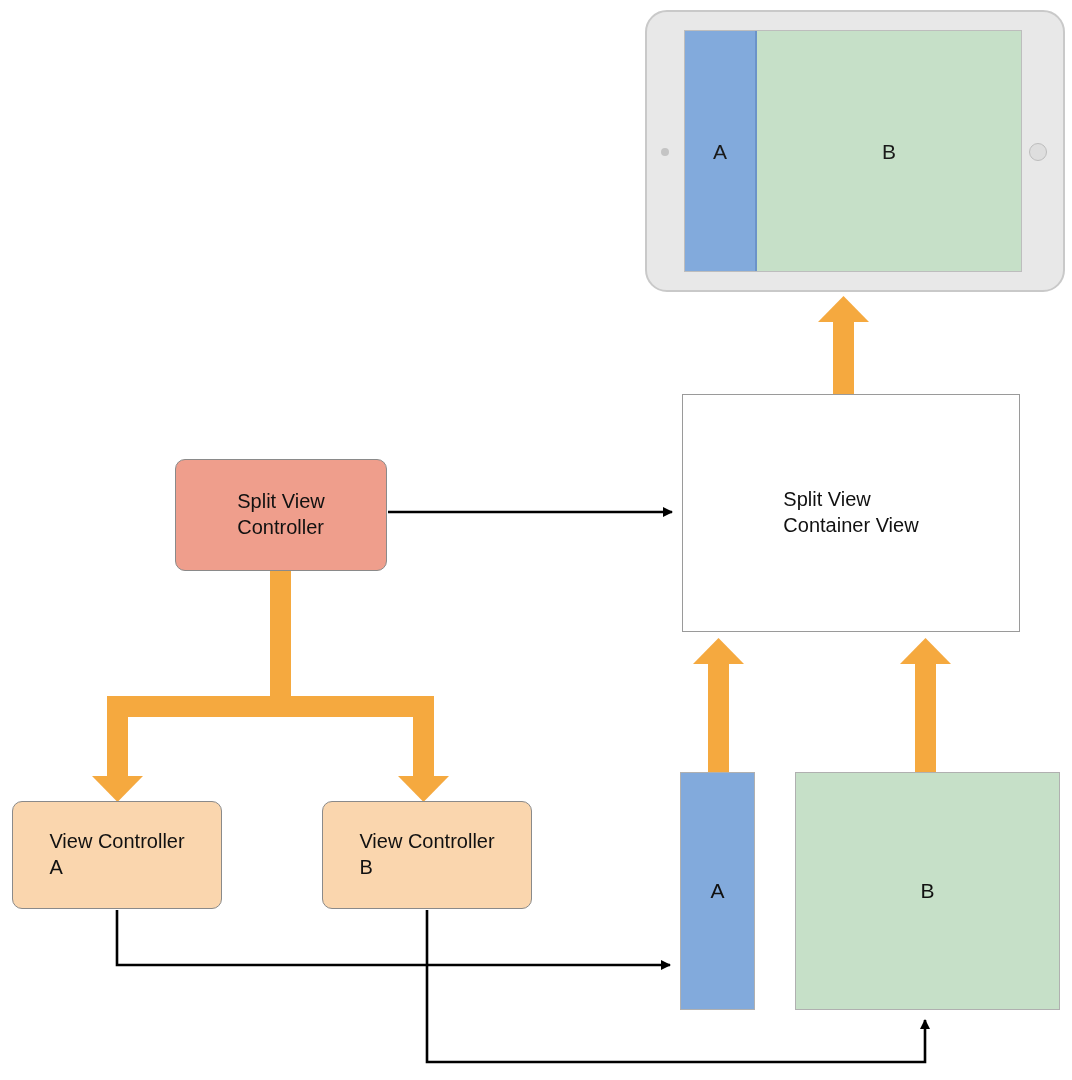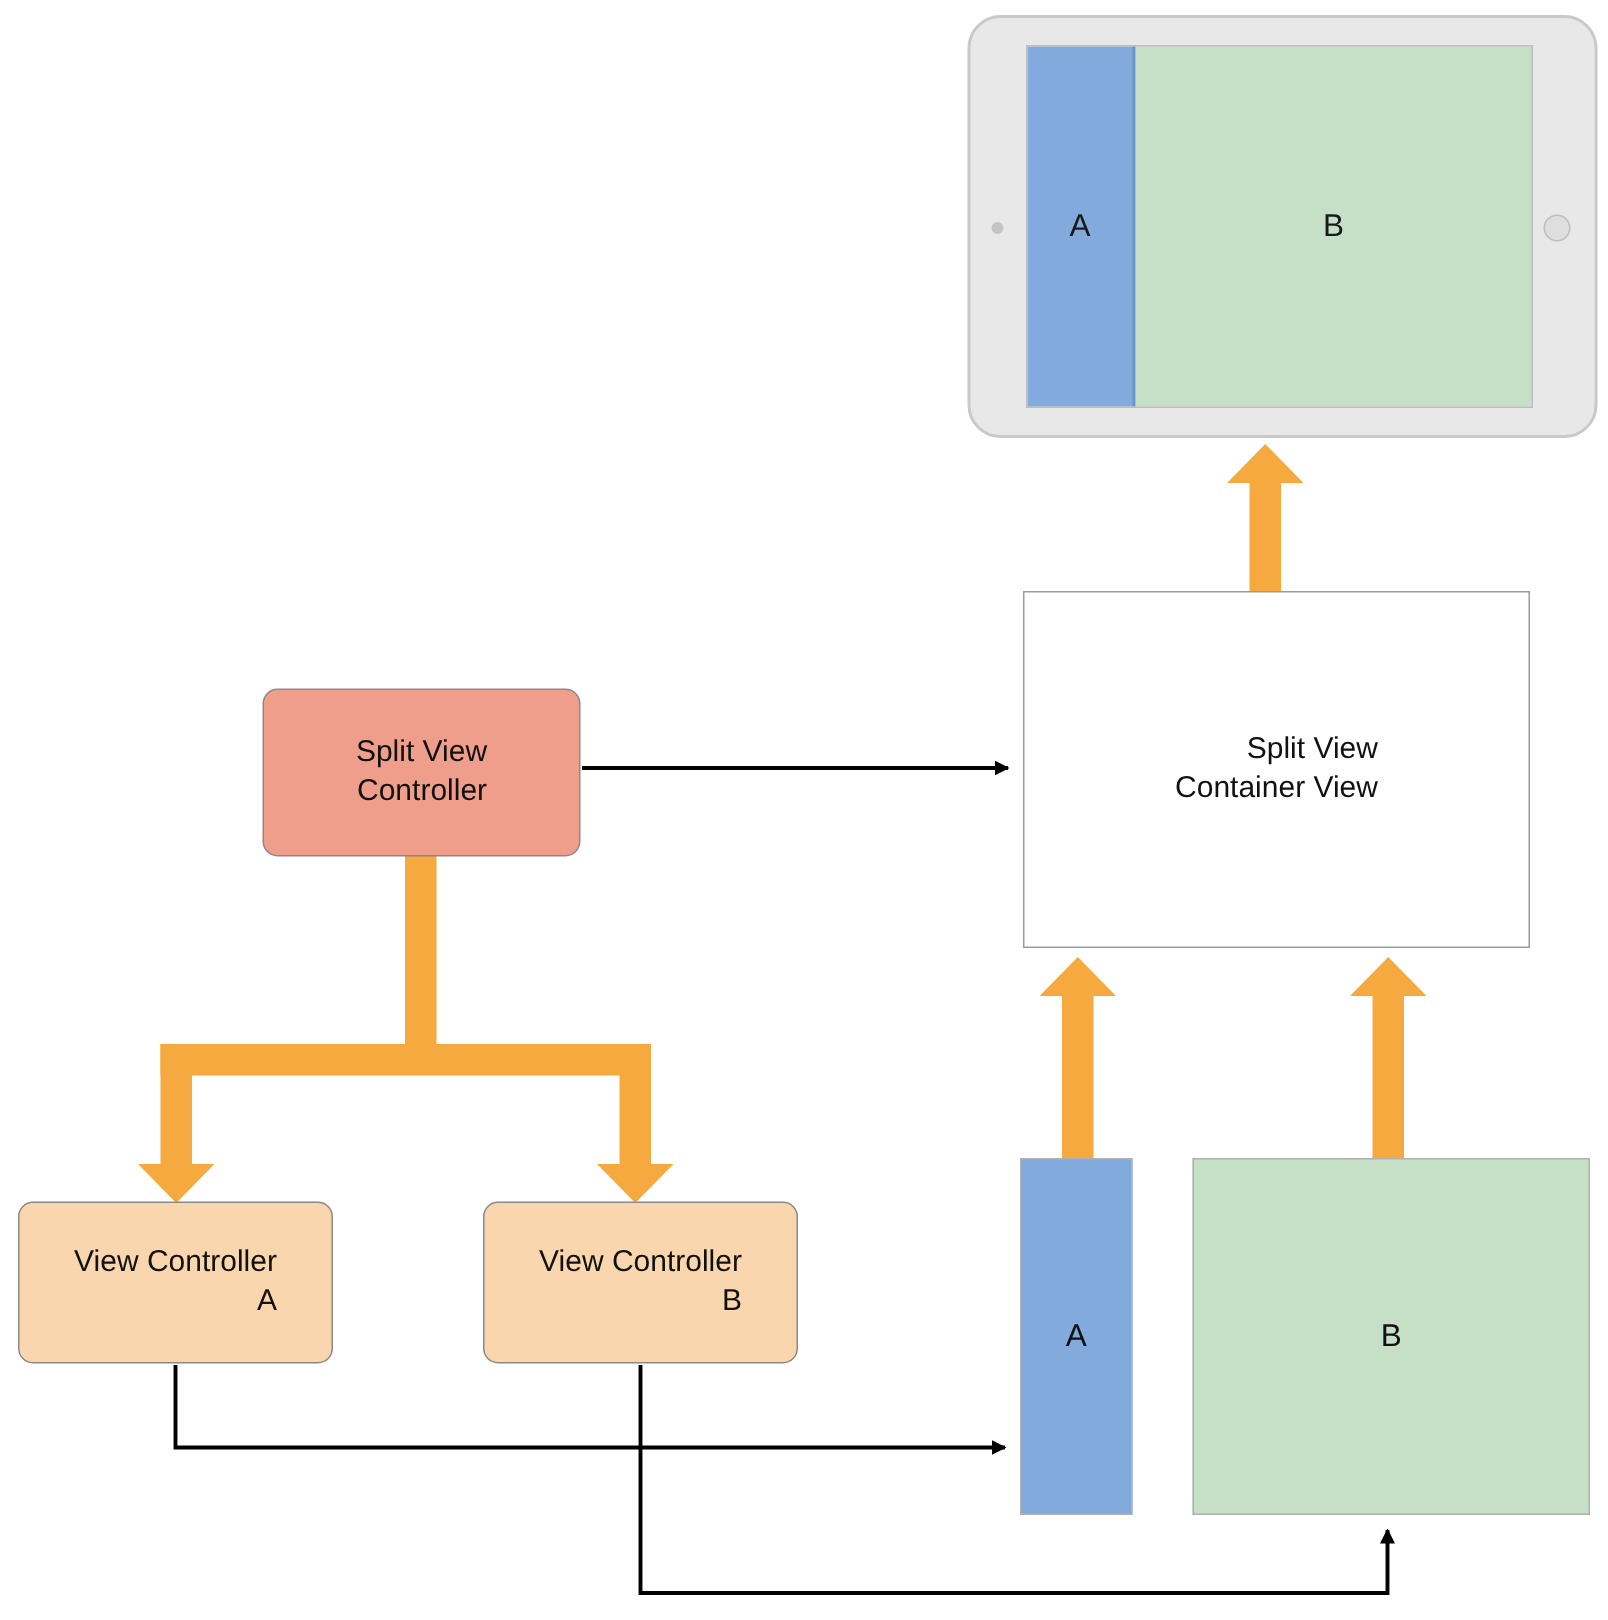--- a/index.html
+++ b/index.html
@@ -95,21 +95,21 @@
     box-sizing: border-box;
   }
 
   
   .node {
     position: absolute;
     box-sizing: border-box;
     display: flex;
     align-items: center;
     justify-content: center;
-    text-align: right;
+    text-align: left;
     font-size: 20px;
     line-height: 1.28;
     color: #111111;
     white-space: pre-line;
   }
   .node-svc {
     left: 175px;
     top: 459px;
     width: 212px;
     height: 112px;

